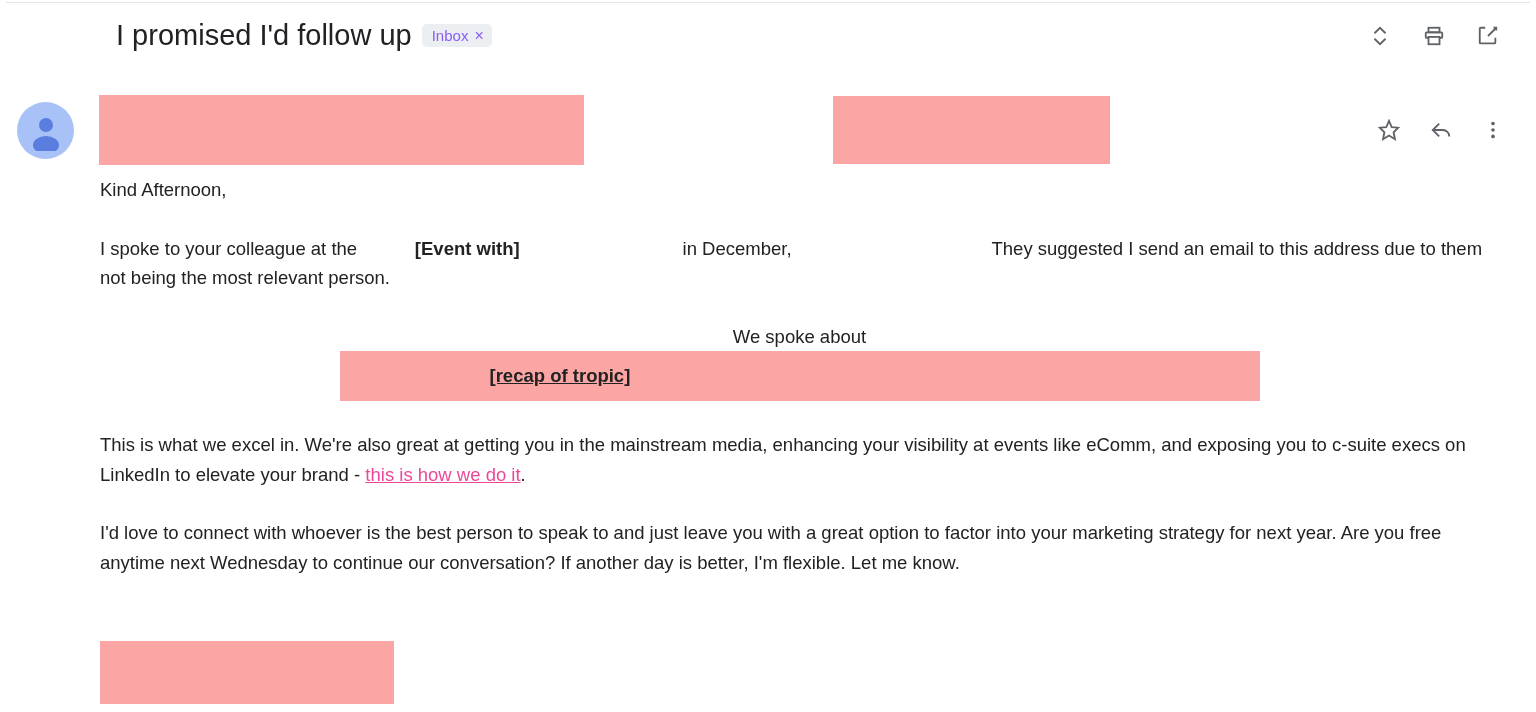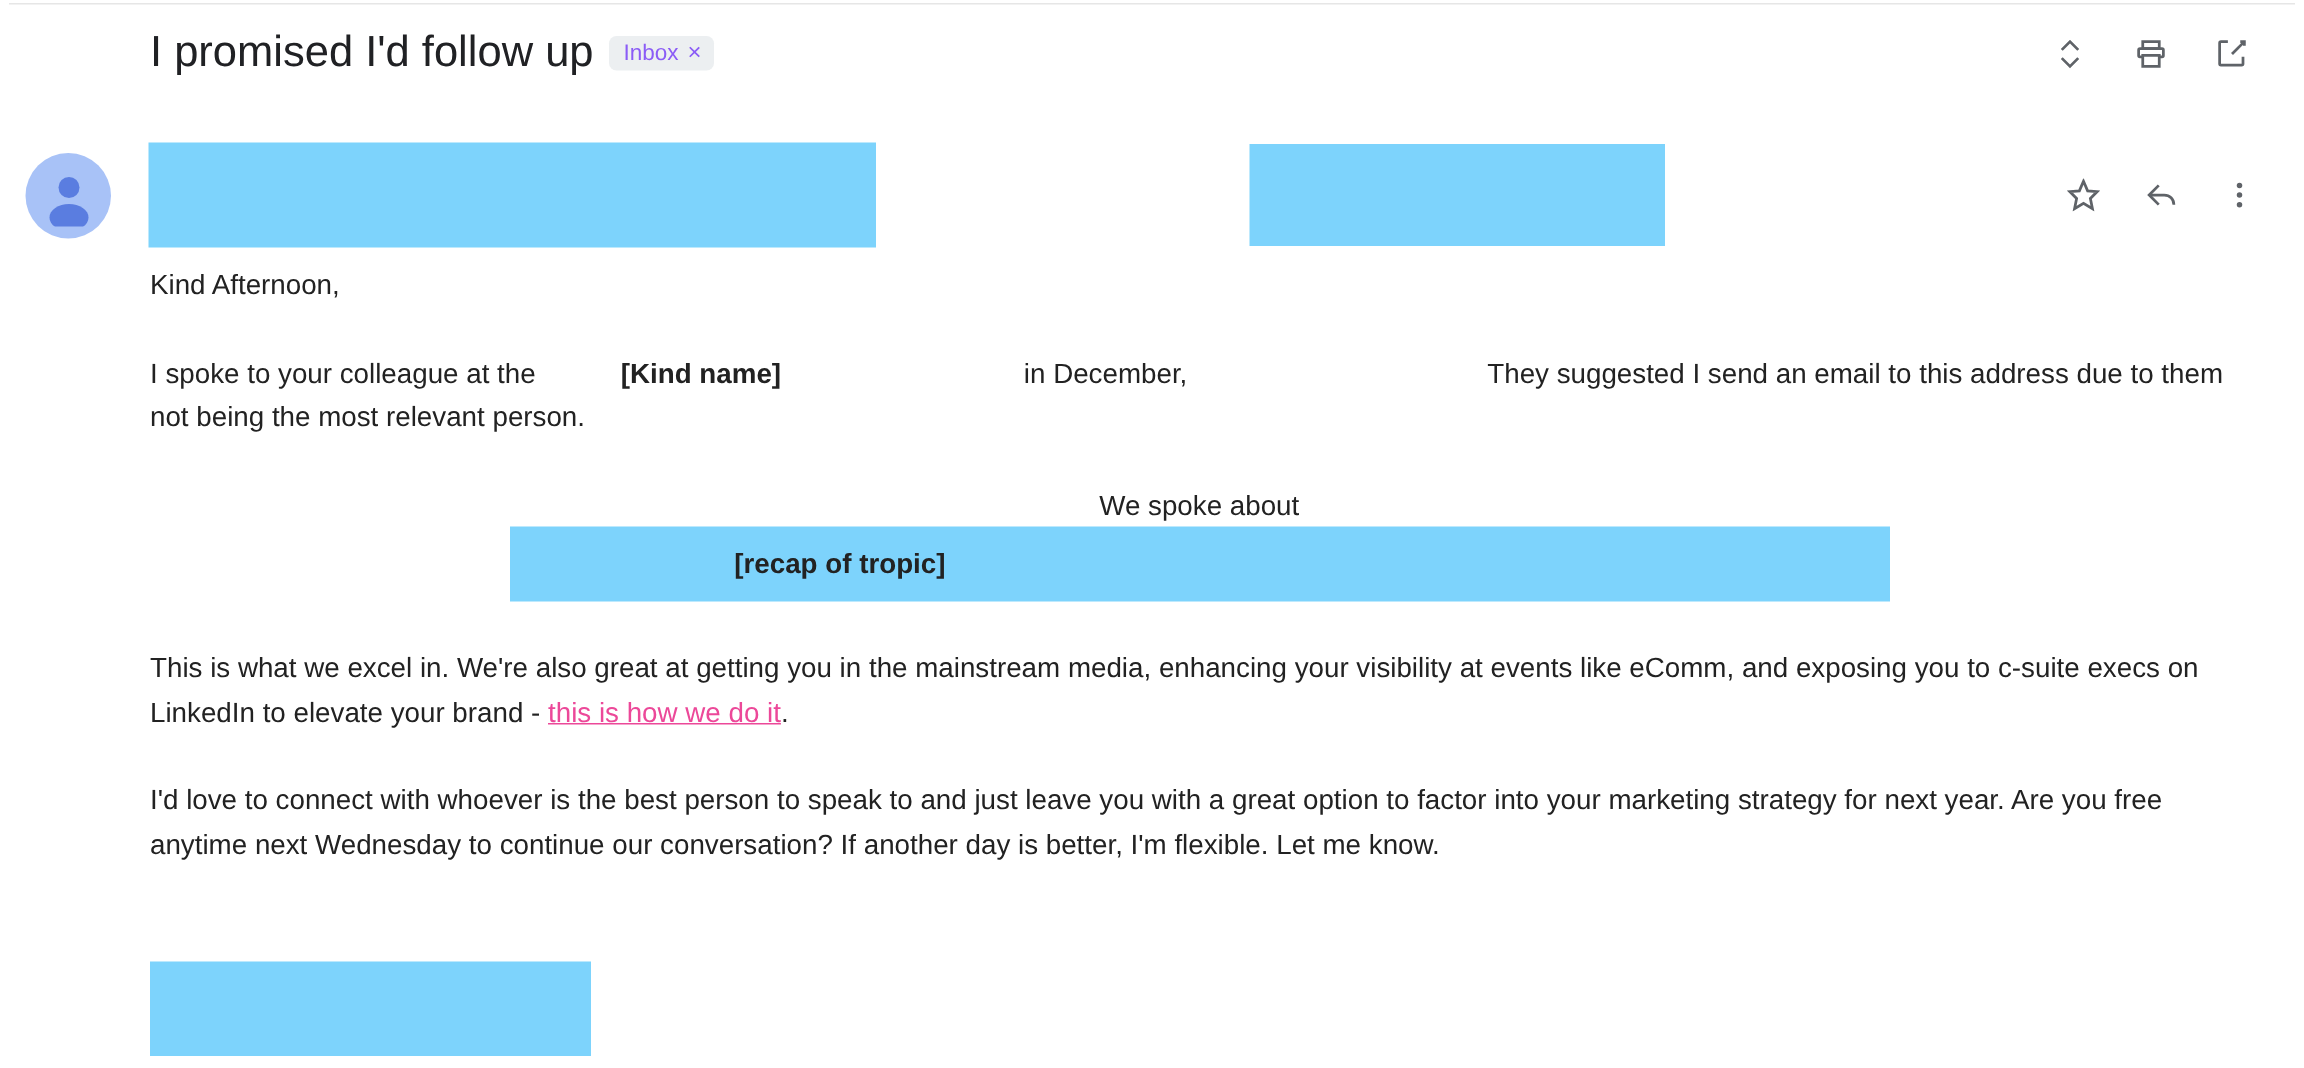--- a/index.html
+++ b/index.html
@@ -24,21 +24,21 @@
     top: 1px;
     left: 5px;
     right: 5px;
     height: 1px;
     background: #e6e6e6;
   }
   
   .header-row {
     position: absolute;
     top: 18px;
-    left: 99px;
+    left: 115px;
     right: 35px;
     display: flex;
     align-items: center;
   }
   .subject {
     font-size: 29px;
     font-weight: 400;
     color: #202124;
     margin: 0;
   }
@@ -92,23 +92,24 @@
   
   .sender-row {
     position: absolute;
     top: 94px;
     left: 98px;
     right: 30px;
     display: flex;
     align-items: center;
   }
   .redact {
-    background: #7dd3fc;
+    background: #fca5a5;
     display: inline-block;
     vertical-align: middle;
+    text-decoration: underline;
   }
   .redact.sender { width: 485px; height: 70px; }
   .redact.meta   { width: 277px; height: 68px; }
   .sender-actions {
     margin-left: auto;
     display: flex;
     align-items: center;
     gap: 28px;
     color: #5f6368;
   }
@@ -220,21 +221,21 @@
       </span>
     </div>
   </div>
 
   <div class="body">
     <p>Kind Afternoon,</p>
     <span class="gap"></span>
 
     <p>
       <span>I spoke to your colleague at the </span>
-      <span class="placeholder" style="width:210px;">[Kind name]</span>
+      <span class="placeholder" style="width:210px;">[Event with]</span>
       <span style="display:inline-block;width:100px;"></span>
       <span> in December, </span>
       <span style="display:inline-block;width:190px;"></span>
       <span>They suggested I send an email to this address due to them not being the most relevant person.</span>
     </p>
     <span class="gap"></span>
 
     <p style="display:flex;align-items:center;flex-direction:column;">
       <span>We spoke about </span>
       <span class="redact topic">

